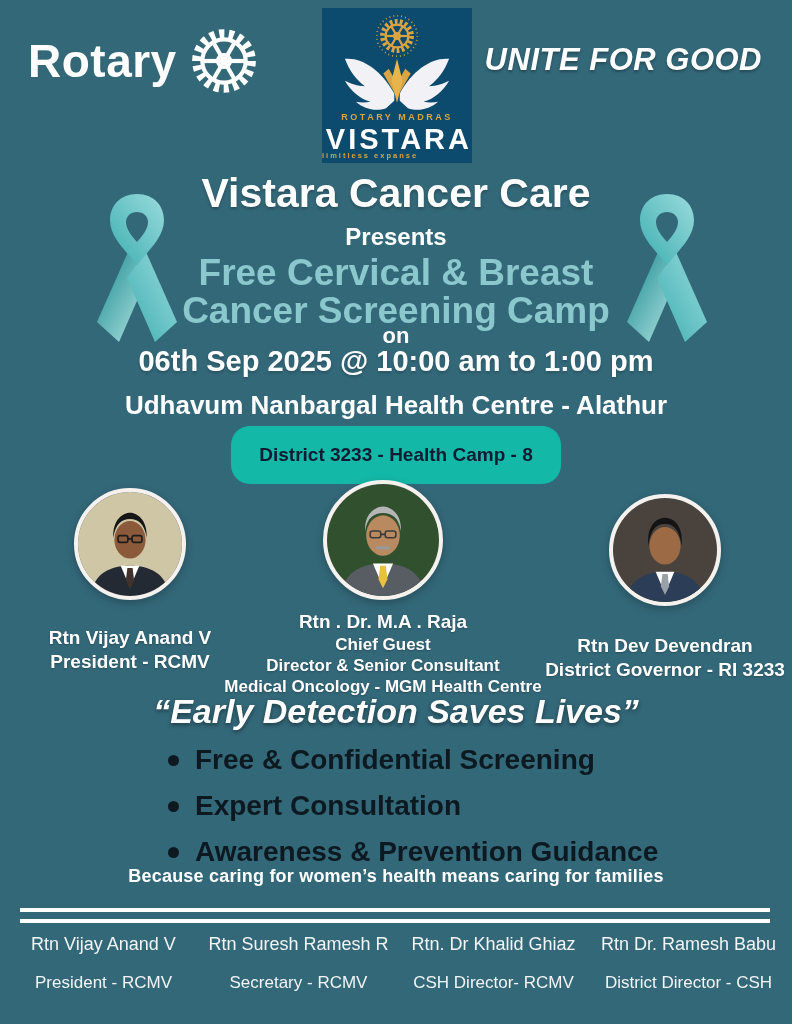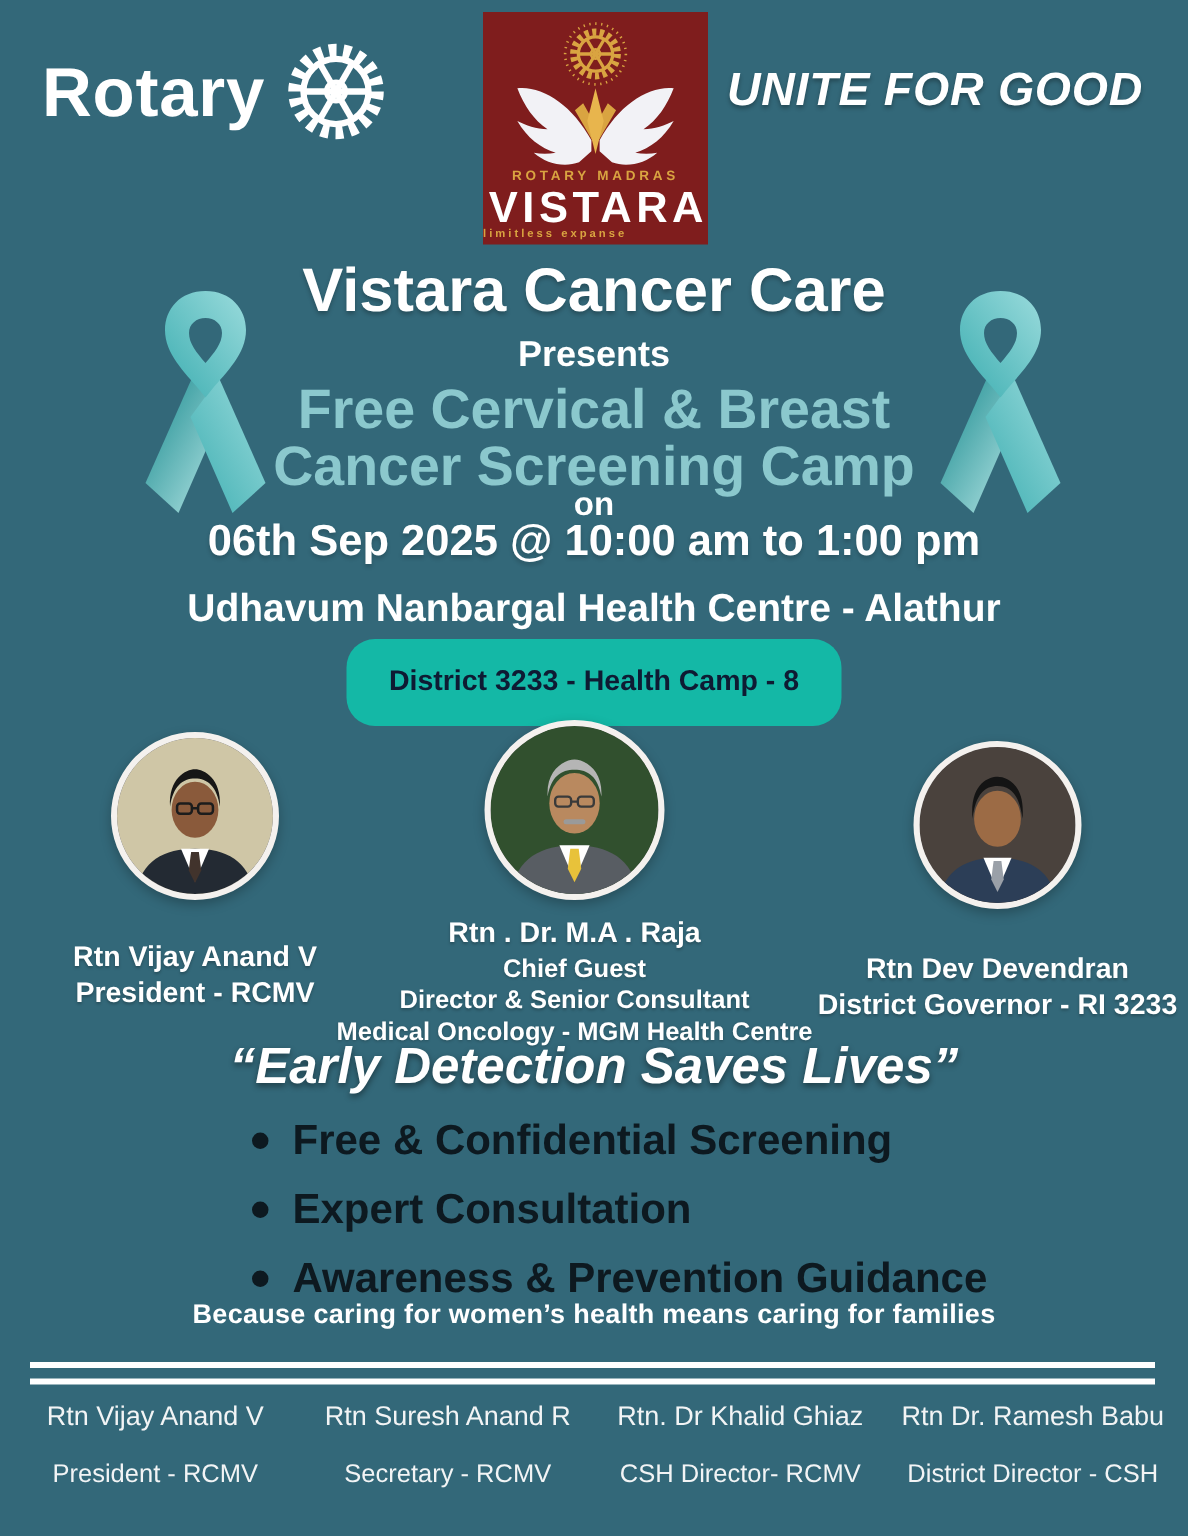--- a/index.html
+++ b/index.html
@@ -7,21 +7,21 @@
     position:relative;width:792px;height:1024px;margin:0 auto;
     background:#336879;overflow:hidden;
     font-family:"Liberation Sans",sans-serif;color:#fff;
   }
   .abs{position:absolute;}
   .ctr{left:0;right:0;text-align:center;}
 
   
   .rotary-brand{left:28px;top:26px;display:flex;align-items:center;gap:12px;}
   .rotary-word{font-size:46px;font-weight:bold;letter-spacing:0.5px;}
-  .vistara-box{left:322px;top:8px;width:150px;height:155px;background:#7f1d1d;}
+  .vistara-box{left:322px;top:8px;width:150px;height:155px;background:#0c4a6e;}
   .vb-gear{position:absolute;left:50%;top:6px;transform:translateX(-50%);}
   .vb-wings{position:absolute;left:5px;top:38px;}
   .vb-madras{position:absolute;left:0;right:0;top:104px;text-align:center;
     font-size:9px;letter-spacing:2.5px;color:#d9a441;font-weight:bold;}
   .vb-name{position:absolute;left:0;right:0;top:115px;text-align:right;
     font-size:29px;letter-spacing:3px;color:#fff;font-weight:bold;}
   .vb-tag{position:absolute;left:0;right:0;top:143px;text-align:left;
     font-size:7.5px;letter-spacing:2px;color:#d9a441;font-weight:bold;}
   .unite{right:30px;top:42px;font-size:31px;font-weight:800;font-style:italic;
     letter-spacing:0.5px;text-shadow:0 2px 3px rgba(0,0,0,.3);}
@@ -269,21 +269,21 @@
 
   <div class="abs rule rule1"></div>
   <div class="abs rule rule2"></div>
 
   <div class="abs footer">
     <div class="fcol">
       <div class="fname">Rtn Vijay Anand V</div>
       <div class="frole">President - RCMV</div>
     </div>
     <div class="fcol">
-      <div class="fname">Rtn Suresh Anand R</div>
+      <div class="fname">Rtn Suresh Ramesh R</div>
       <div class="frole">Secretary - RCMV</div>
     </div>
     <div class="fcol">
       <div class="fname">Rtn. Dr Khalid  Ghiaz</div>
       <div class="frole">CSH Director- RCMV</div>
     </div>
     <div class="fcol">
       <div class="fname">Rtn Dr. Ramesh Babu</div>
       <div class="frole">District Director - CSH</div>
     </div>

